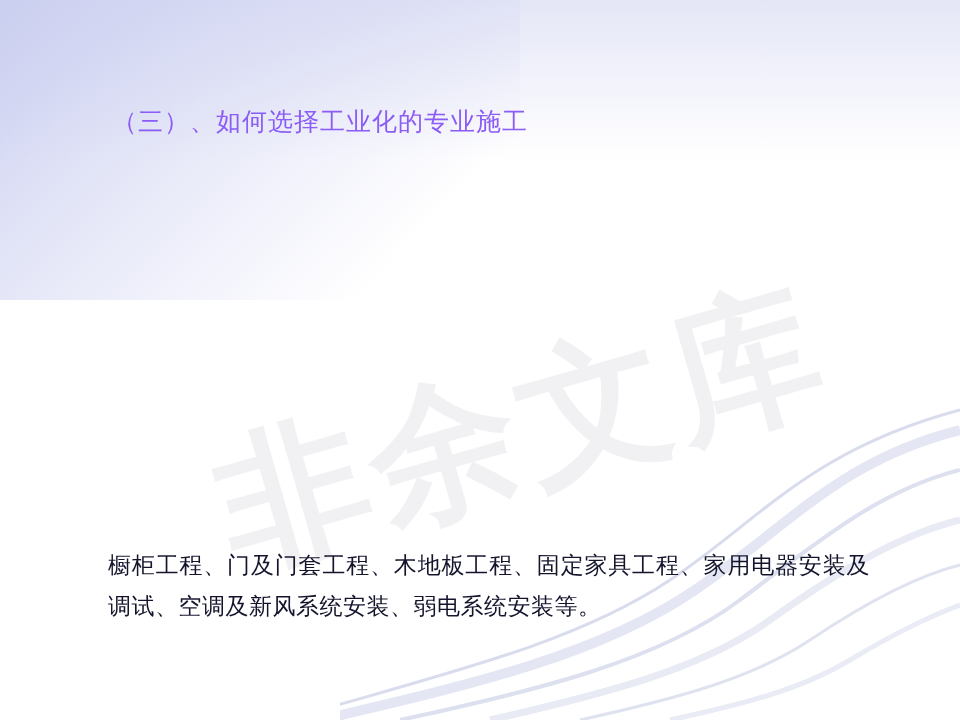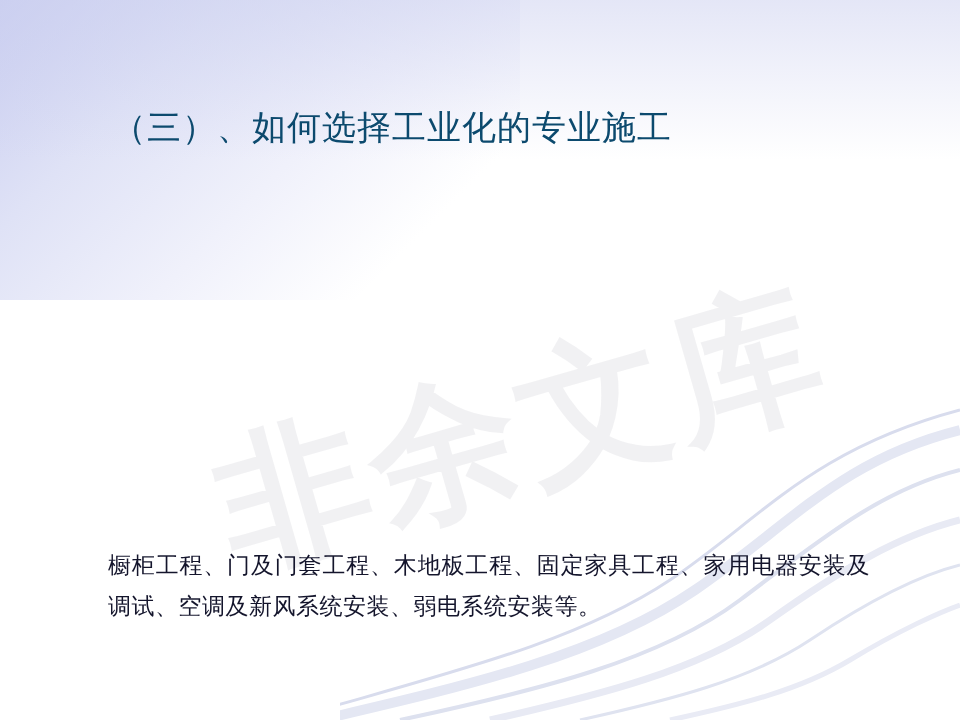--- a/index.html
+++ b/index.html
@@ -66,22 +66,22 @@
     position: absolute;
     left: 0;
     top: 0;
     width: 960px;
     height: 720px;
   }
   .slide-title {
     position: absolute;
     left: 112px;
     top: 105px;
-    font-size: 34px;
-    color: #0c4a6e;
+    font-size: 25px;
+    color: #8b5cf6;
     letter-spacing: 1px;
     white-space: nowrap;
   }
   .body-para {
     position: absolute;
     left: 108px;
     top: 196px;
     width: 760px;
     font-size: 23px;
     line-height: 37px;

